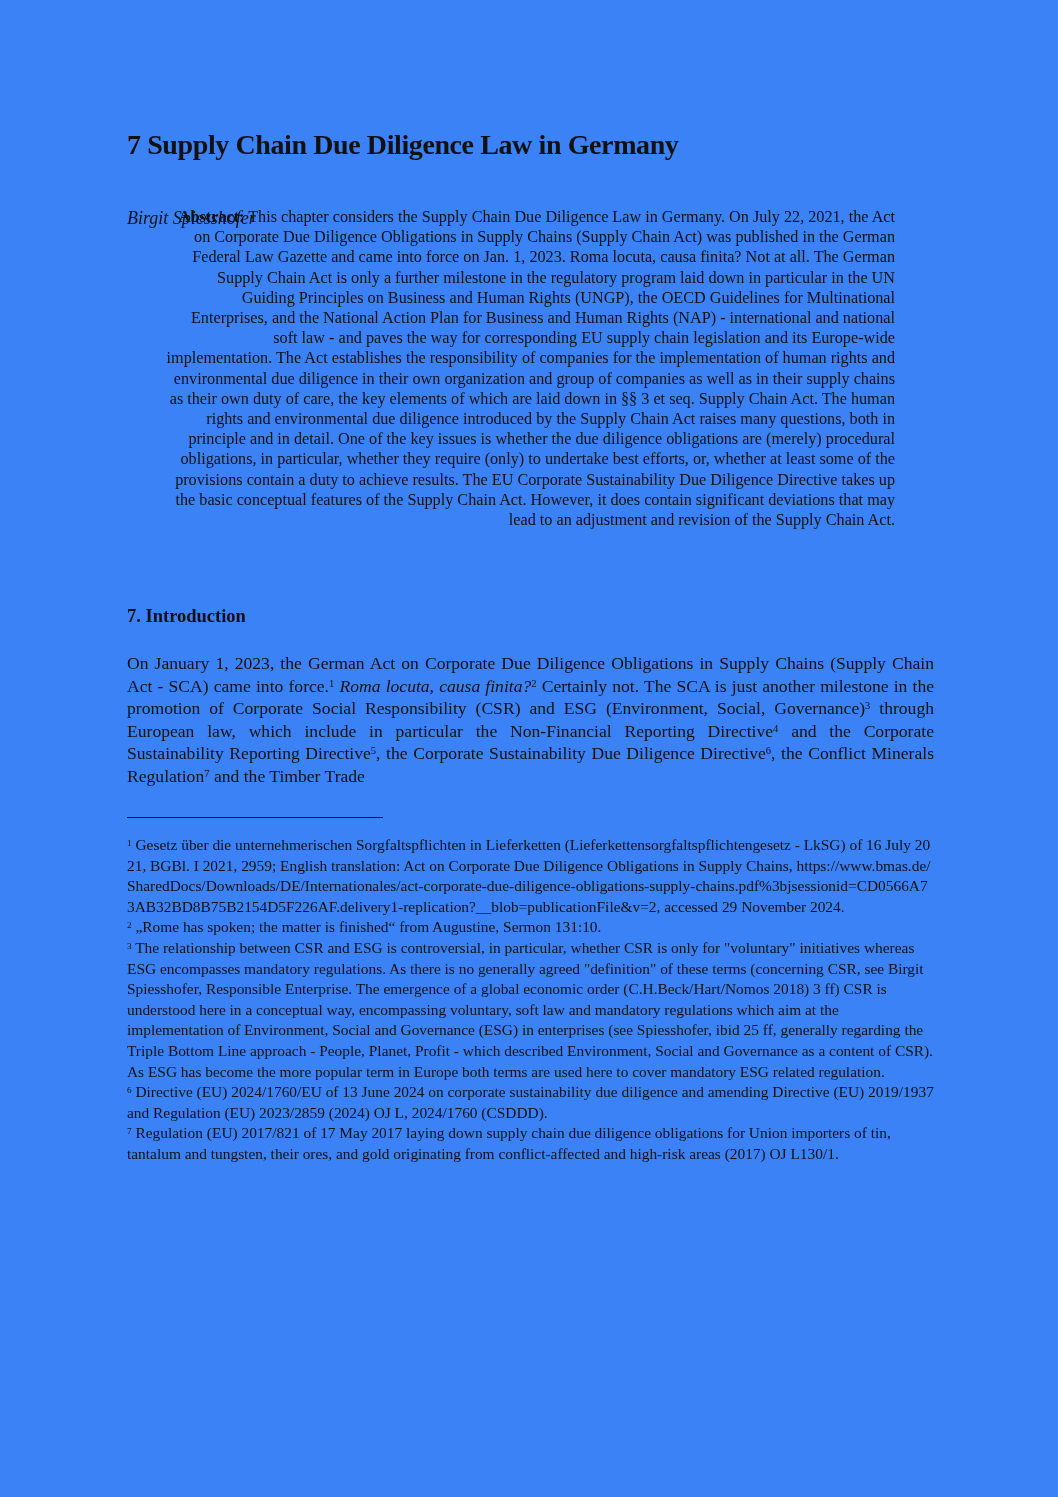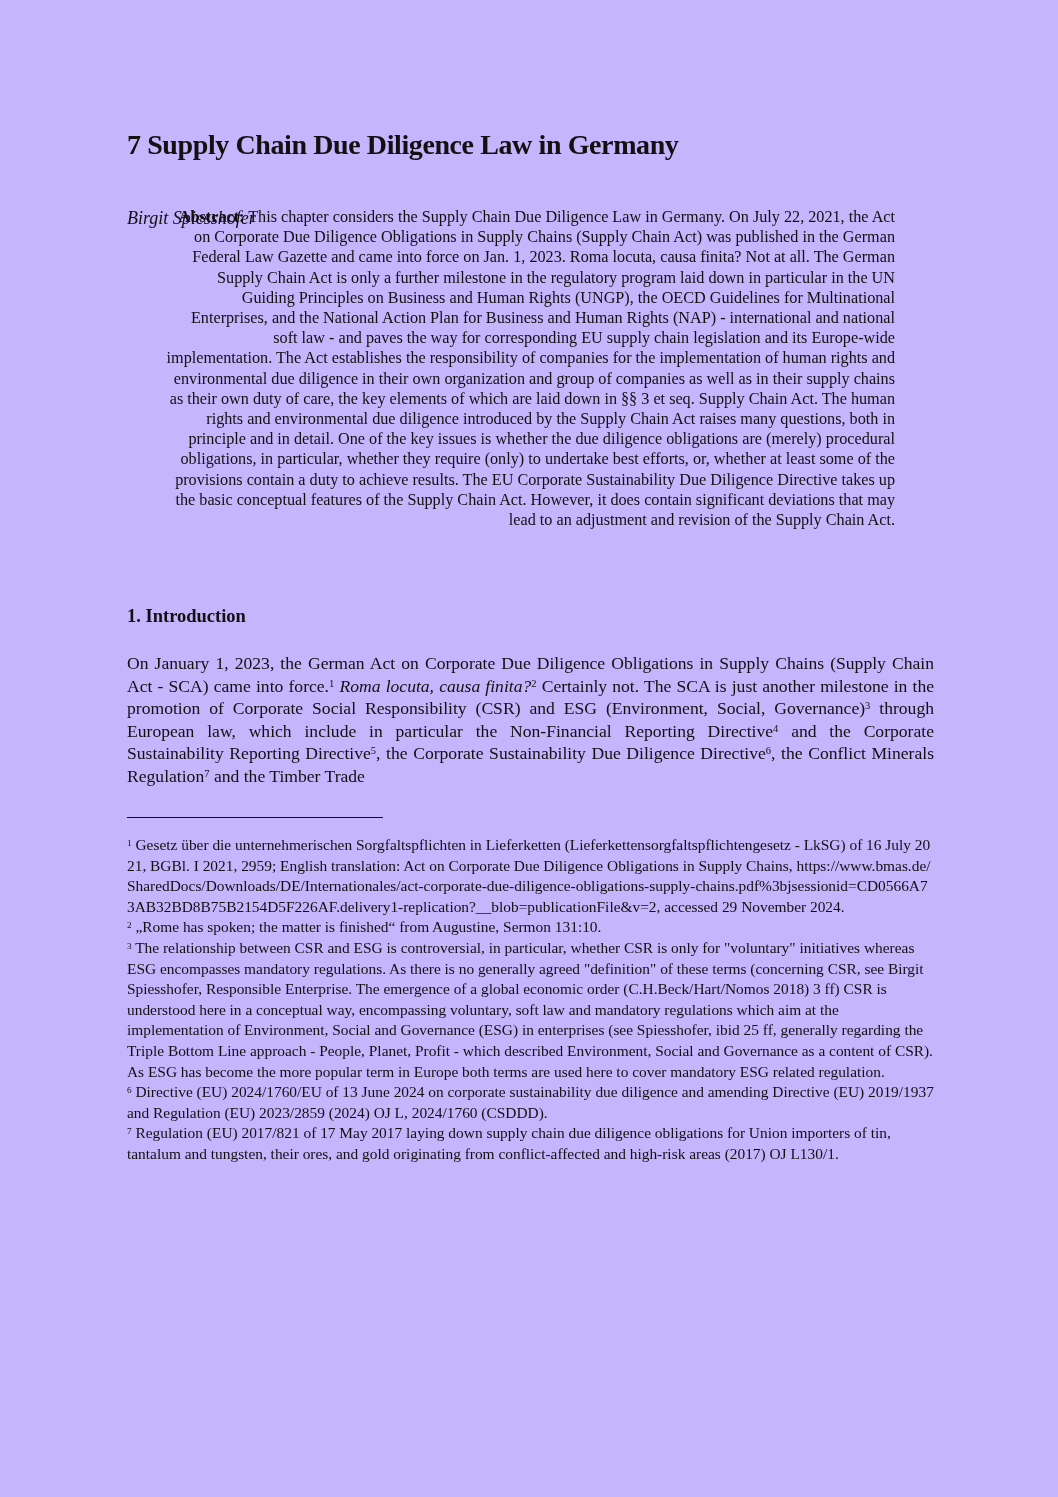--- a/index.html
+++ b/index.html
@@ -1,17 +1,17 @@
 <!DOCTYPE html>
 <html><head>
 <meta charset="utf-8">
 <style>
   html, body { margin:0; padding:0; background:#ffffff; }
   body { width:1058px; height:1497px; position:relative; overflow:hidden; color:#111; }
-  .page { position:absolute; left:0; top:0; width:1058px; height:1497px; background:#c4b5fd; }
+  .page { position:absolute; left:0; top:0; width:1058px; height:1497px; background:#3b82f6; }
   .title { position:absolute; left:127px; top:128px; font-family:"Liberation Serif", serif; font-weight:bold; font-size:28px; letter-spacing:-0.4px; margin:0; line-height:34px; }
   .author { position:absolute; left:127px; top:163px; font-family:"Liberation Serif", serif; font-style:italic; font-size:18px; line-height:22px;margin-top:44px; }
   .abstract { position:absolute; left:165px; top:207px; width:730px; font-family:"Liberation Serif", serif; font-size:16.2px; line-height:20.2px; text-align:right; margin:0; }
   .abstract b { font-weight:bold; }
   .h1 { position:absolute; left:127px; top:604px; font-family:"Liberation Serif", serif; font-weight:bold; font-size:18.5px; line-height:24px; margin:0; }
   .body { position:absolute; left:127px; top:652px; width:807px; font-family:"Liberation Serif", serif; font-size:17.6px; line-height:22.6px; text-align:justify; margin:0; }
   .body i { font-style:italic; }
   sup { font-size:0.6em; vertical-align:0.45em; line-height:0; }
   .rule { position:absolute; left:127px; top:817px; width:256px; height:0; border-top:1.3px solid #111; }
   .footnotes { position:absolute; left:127px; top:835px; width:808px; font-family:"Liberation Serif", serif; font-size:15.4px; line-height:20.6px; margin:0; }
@@ -21,21 +21,21 @@
 </head>
 <body>
 
 <div class="page">
 
   <h1 class="title">7 Supply Chain Due Diligence Law in Germany</h1>
   <div class="author">Birgit Spiesshofer</div>
 
   <p class="abstract"><b>Abstract:</b> <span>This chapter considers the Supply Chain Due Diligence Law in Germany. On July 22, 2021, the Act on Corporate Due Diligence Obligations in Supply Chains (Supply Chain Act) was published in the German Federal Law Gazette and came into force on Jan. 1, 2023. Roma locuta, causa finita? Not at all. The German Supply Chain Act is only a further milestone in the regulatory program laid down in particular in the UN Guiding Principles on Business and Human Rights (UNGP), the OECD Guidelines for Multinational Enterprises, and the National Action Plan for Business and Human Rights (NAP) - international and national soft law - and paves the way for corresponding EU supply chain legislation and its Europe-wide implementation. The Act establishes the responsibility of companies for the implementation of human rights and environmental due diligence in their own organization and group of companies as well as in their supply chains as their own duty of care, the key elements of which are laid down in §§ 3 et seq. Supply Chain Act. The human rights and environmental due diligence introduced by the Supply Chain Act raises many questions, both in principle and in detail. One of the key issues is whether the due diligence obligations are (merely) procedural obligations, in particular, whether they require (only) to undertake best efforts, or, whether at least some of the provisions contain a duty to achieve results. The EU Corporate Sustainability Due Diligence Directive takes up the basic conceptual features of the Supply Chain Act. However, it does contain significant deviations that may lead to an adjustment and revision of the Supply Chain Act.</span></p>
 
-  <h2 class="h1">1. Introduction</h2>
+  <h2 class="h1">7. Introduction</h2>
 
   <p class="body"><span>On January 1, 2023, the German Act on Corporate Due Diligence Obligations in Supply Chains (Supply Chain Act - SCA) came into force.</span><sup>1</sup> <i>Roma locuta, causa finita?</i><sup>2</sup><span> Certainly not. The SCA is just another milestone in the promotion of Corporate Social Responsibility (CSR) and ESG (Environment, Social, Governance)</span><sup>3</sup><span> through European law, which include in particular the Non-Financial Reporting Directive</span><sup>4</sup><span> and the Corporate Sustainability Reporting Directive</span><sup>5</sup><span>, the Corporate Sustainability Due Diligence Directive</span><sup>6</sup><span>, the Conflict Minerals Regulation</span><sup>7</sup><span> and the Timber Trade</span></p>
 
   <div class="rule"></div>
 
   <div class="footnotes">
     <p class="fn"><sup>1</sup><span class="url"> Gesetz über die unternehmerischen Sorgfaltspflichten in Lieferketten (Lieferkettensorgfaltspflichtengesetz - LkSG) of 16 July 2021, BGBl. I 2021, 2959; English translation: Act on Corporate Due Diligence Obligations in Supply Chains, https://www.bmas.de/SharedDocs/Downloads/DE/Internationales/act-corporate-due-diligence-obligations-supply-chains.pdf%3bjsessionid=CD0566A73AB32BD8B75B2154D5F226AF.delivery1-replication?__blob=publicationFile&amp;v=2, accessed 29 November 2024.</span></p>
     <p class="fn"><sup>2</sup><span> „Rome has spoken; the matter is finished“ from Augustine, Sermon 131:10.</span></p>
     <p class="fn"><sup>3</sup><span> The relationship between CSR and ESG is controversial, in particular, whether CSR is only for "voluntary" initiatives whereas ESG encompasses mandatory regulations. As there is no generally agreed "definition" of these terms (concerning CSR, see Birgit Spiesshofer, Responsible Enterprise. The emergence of a global economic order (C.H.Beck/Hart/Nomos 2018) 3 ff) CSR is understood here in a conceptual way, encompassing voluntary, soft law and mandatory regulations which aim at the implementation of Environment, Social and Governance (ESG) in enterprises (see Spiesshofer, ibid 25 ff, generally regarding the Triple Bottom Line approach - People, Planet, Profit - which described Environment, Social and Governance as a content of CSR). As ESG has become the more popular term in Europe both terms are used here to cover mandatory ESG related regulation.</span></p>
     <p class="fn"><sup>6</sup><span> Directive (EU) 2024/1760/EU of 13 June 2024 on corporate sustainability due diligence and amending Directive (EU) 2019/1937 and Regulation (EU) 2023/2859 (2024) OJ L, 2024/1760 (CSDDD).</span></p>

